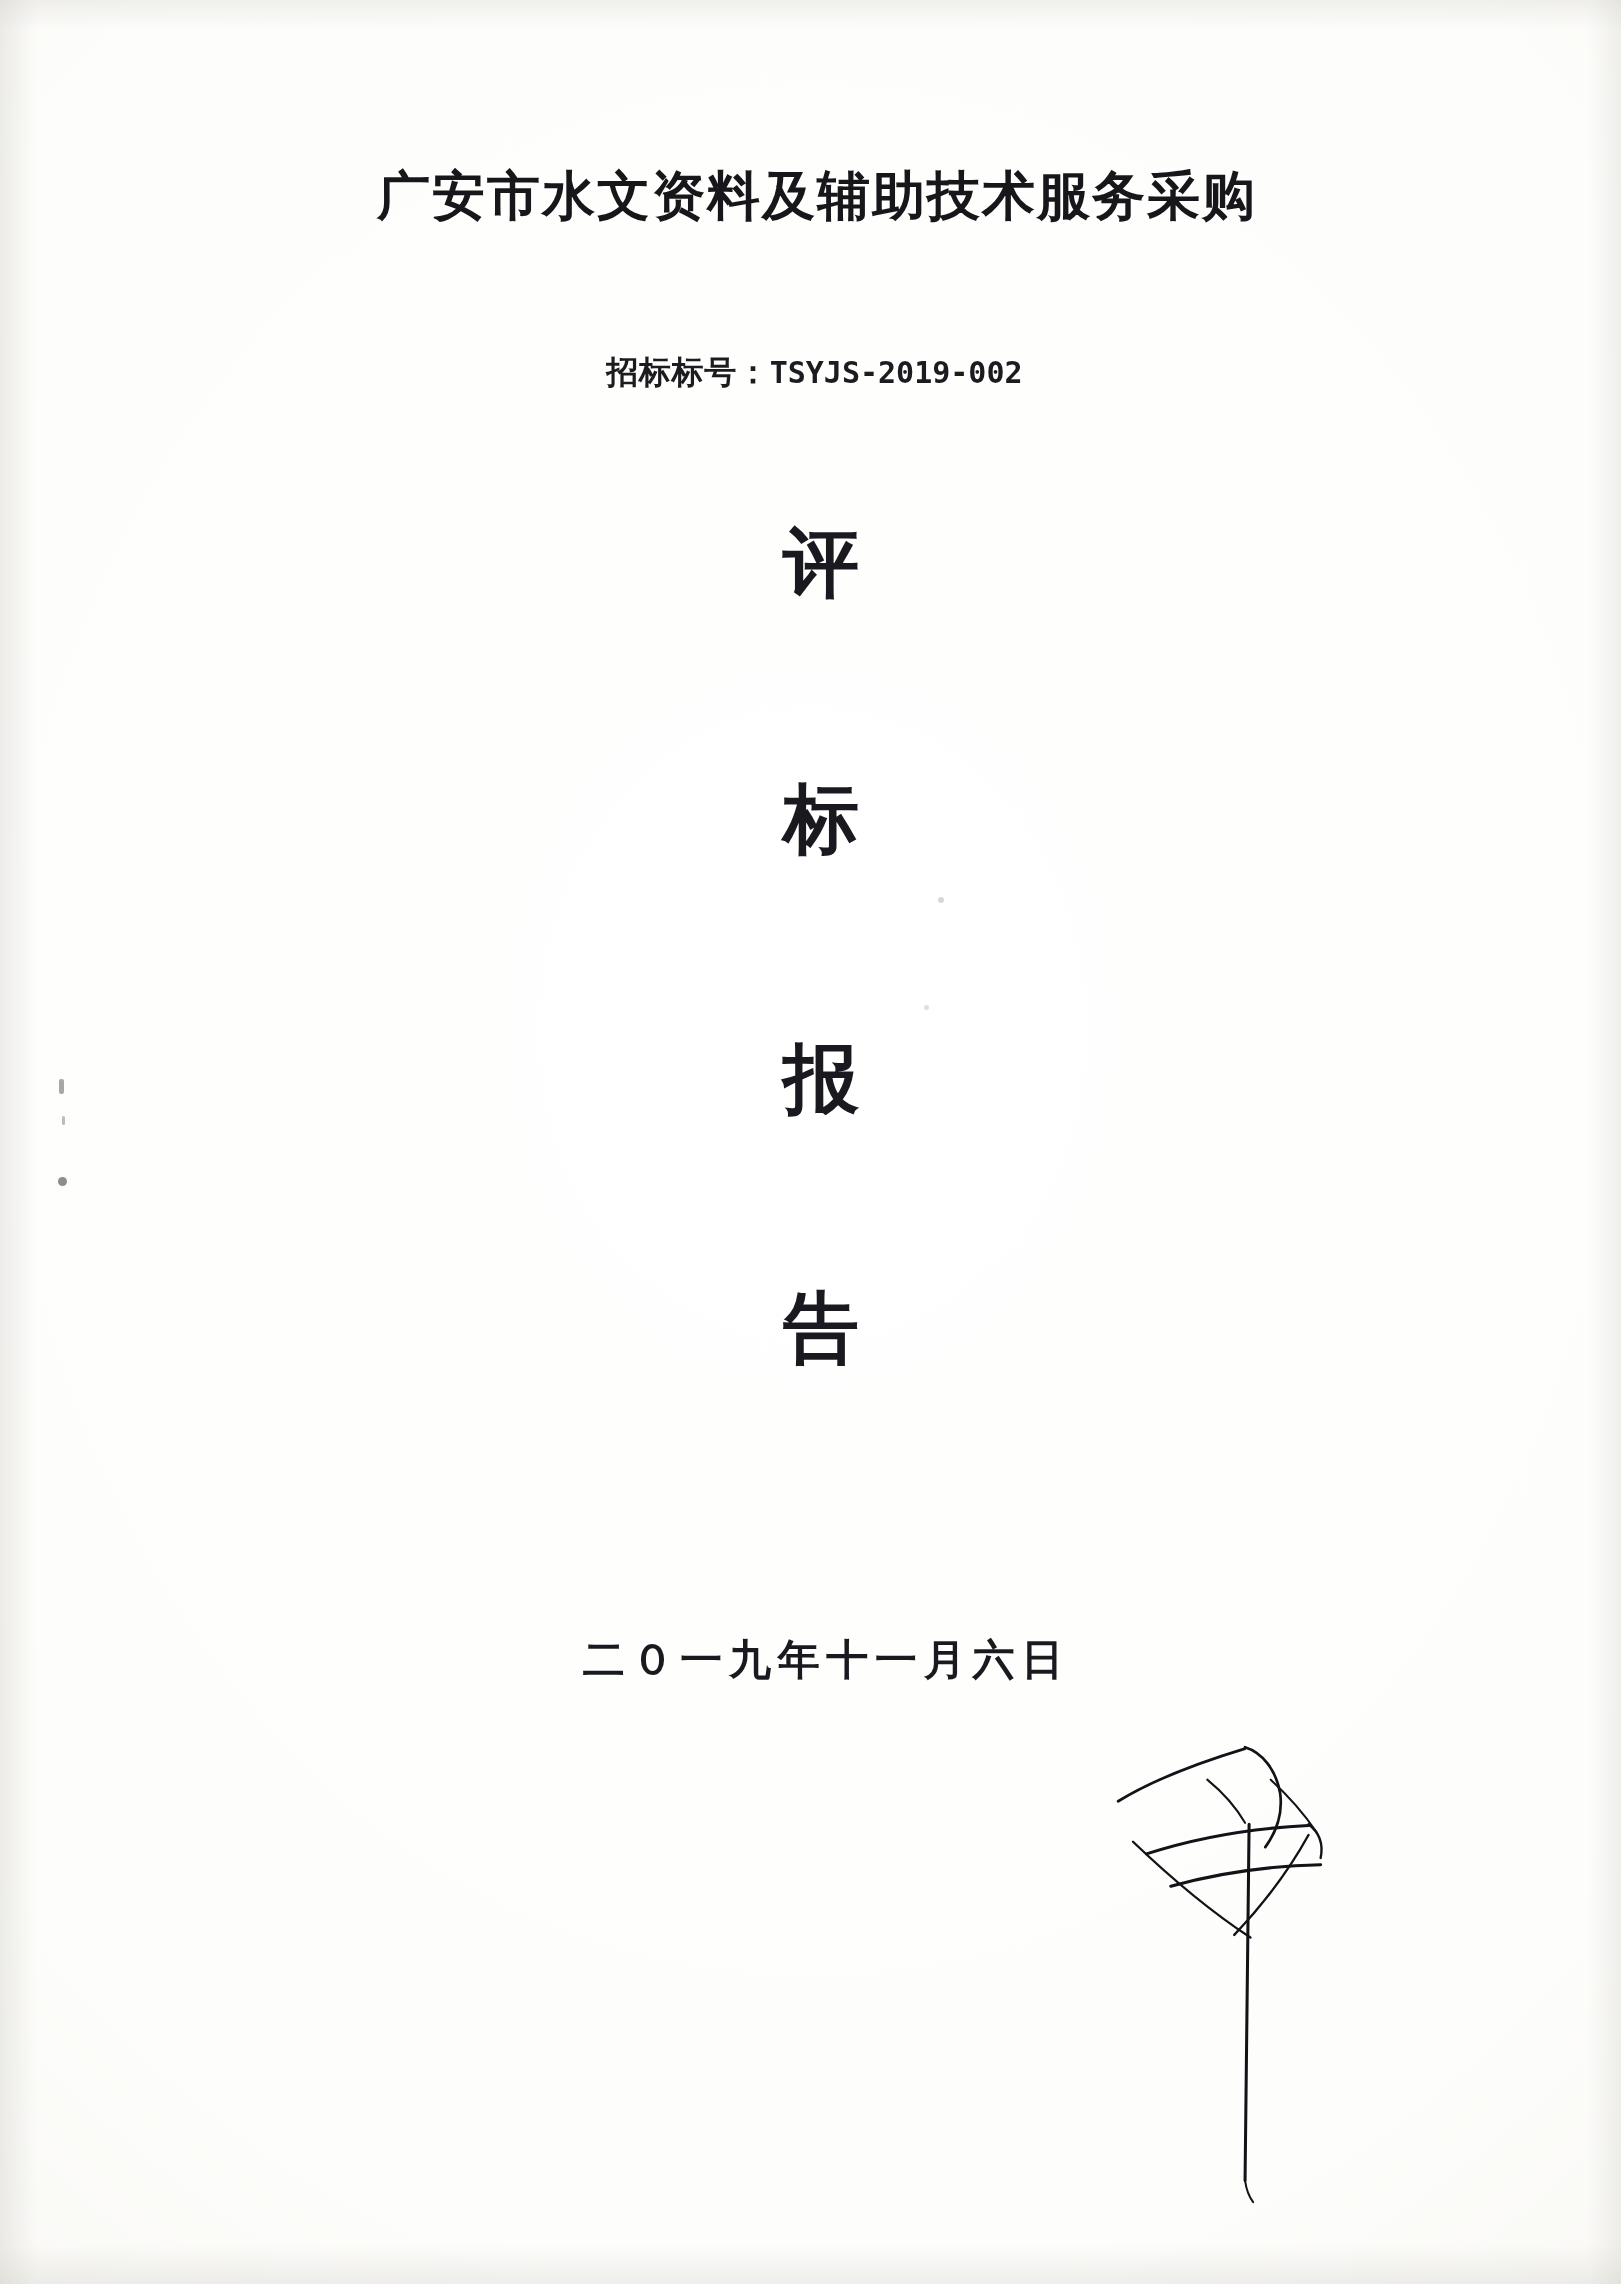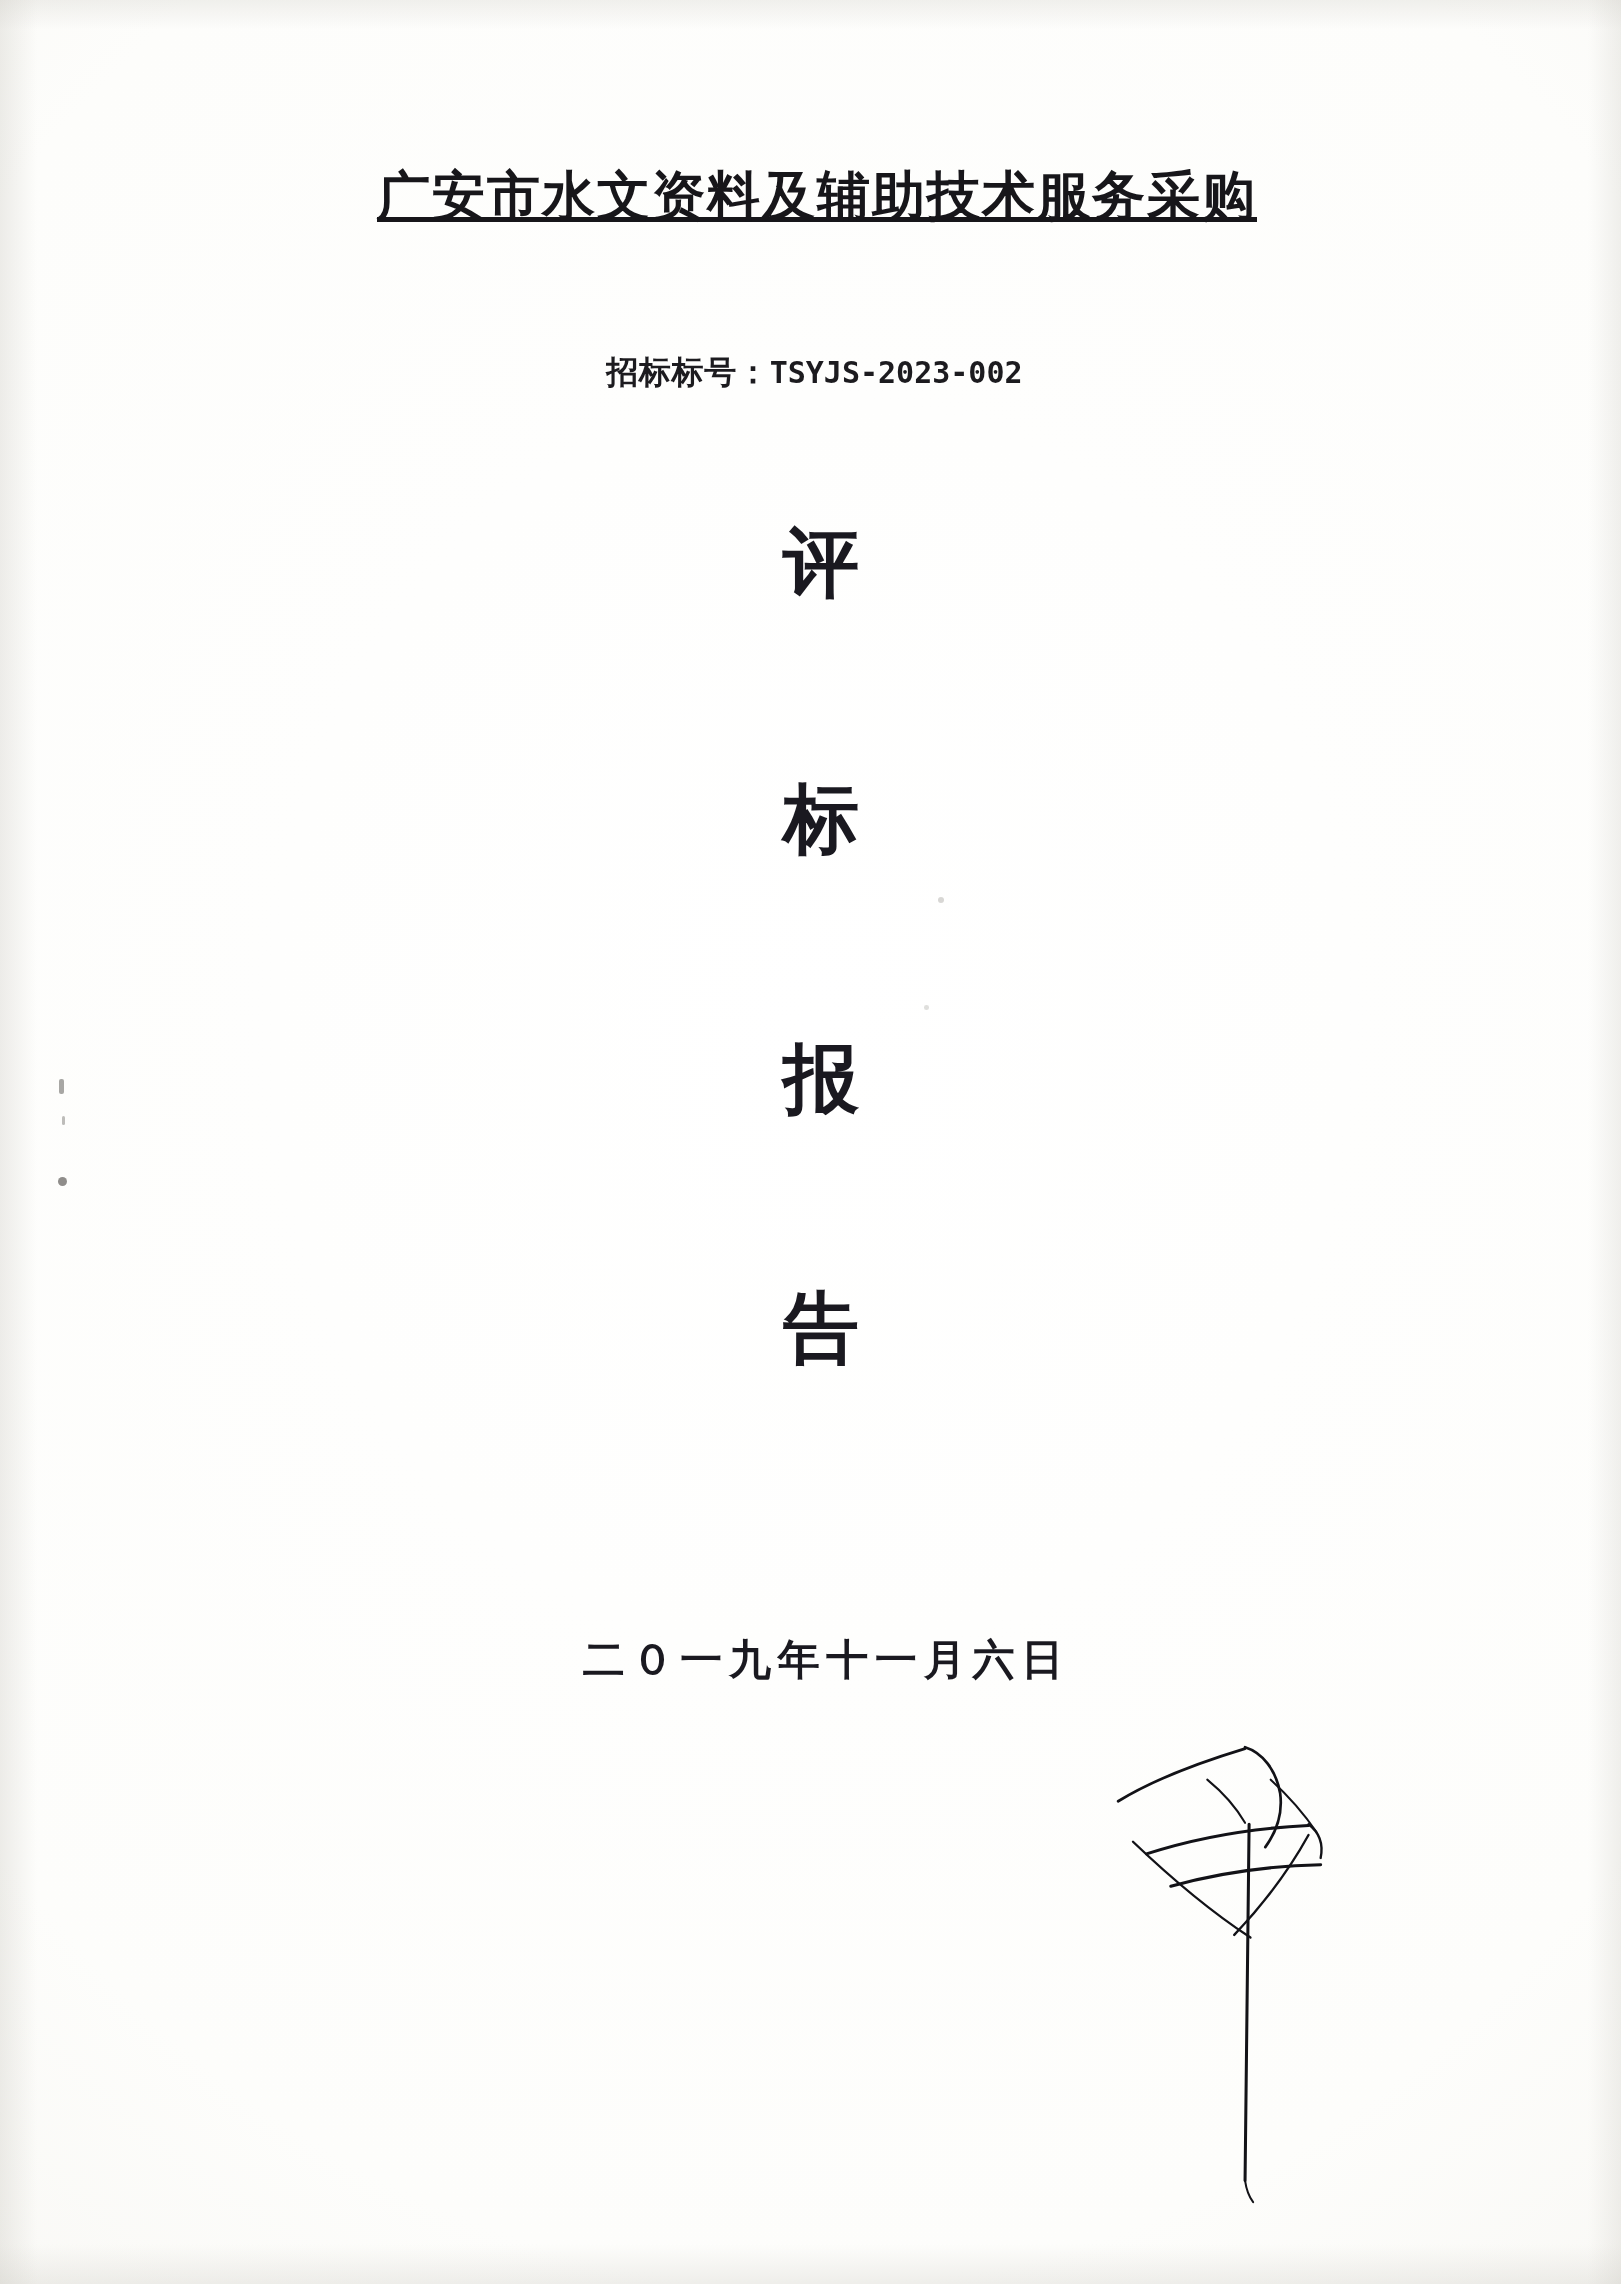--- a/index.html
+++ b/index.html
@@ -47,21 +47,20 @@
     left: 0;
     width: 100%;
     text-align: center;
     font-family: "DejaVu Serif", "Liberation Serif", serif;
     font-weight: 700;
     font-size: 53px;
     letter-spacing: 2px;
     color: #17161a;
     padding-left: 12px;
     box-sizing: border-box;
-    text-decoration: underline;
   }
 
   
   .tender-no {
     position: absolute;
     top: 351px;
     left: 0;
     width: 100%;
     text-align: center;
     font-size: 32px;
@@ -144,21 +143,21 @@
 </head>
 <body>
 
 <div class="page"></div>
 
 <div class="content">
 
   <div class="doc-title">广安市水文资料及辅助技术服务采购</div>
 
   <div class="tender-no">
-    <span>招标标号：</span><span class="num">TSYJS-2023-002</span>
+    <span>招标标号：</span><span class="num">TSYJS-2019-002</span>
   </div>
 
   <div class="big-char c1">评</div>
 
   <div class="big-char c2">标</div>
 
   <div class="big-char c3">报</div>
 
   <div class="big-char c4">告</div>
 

